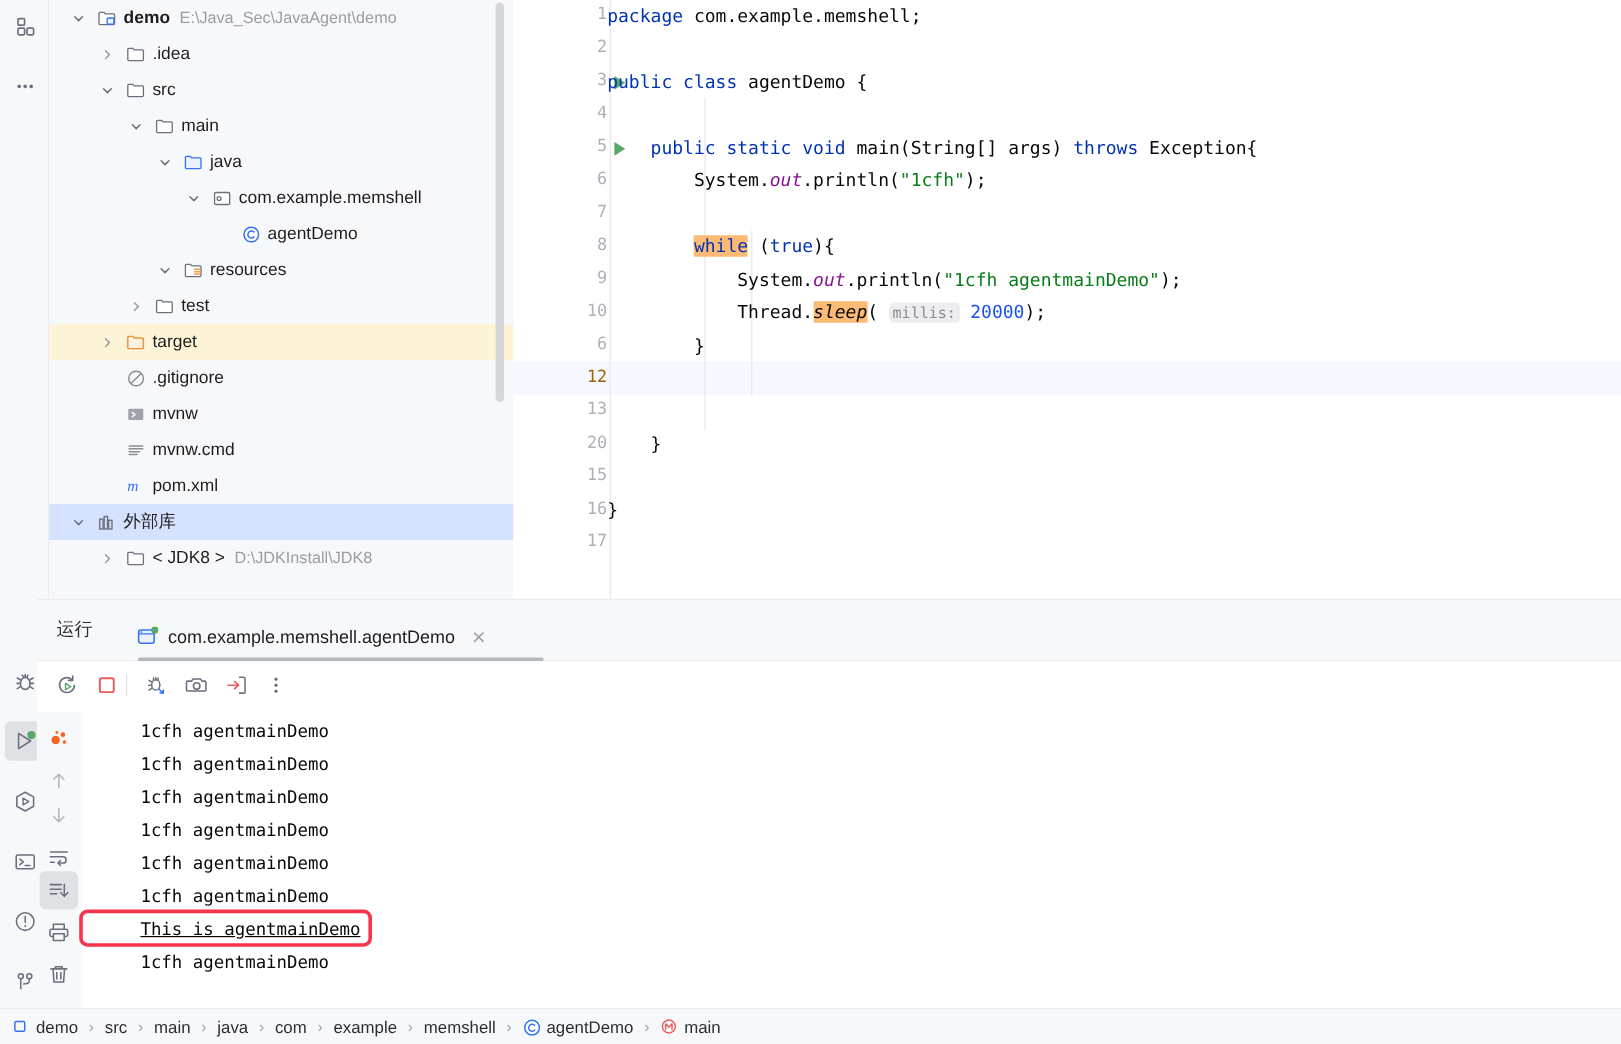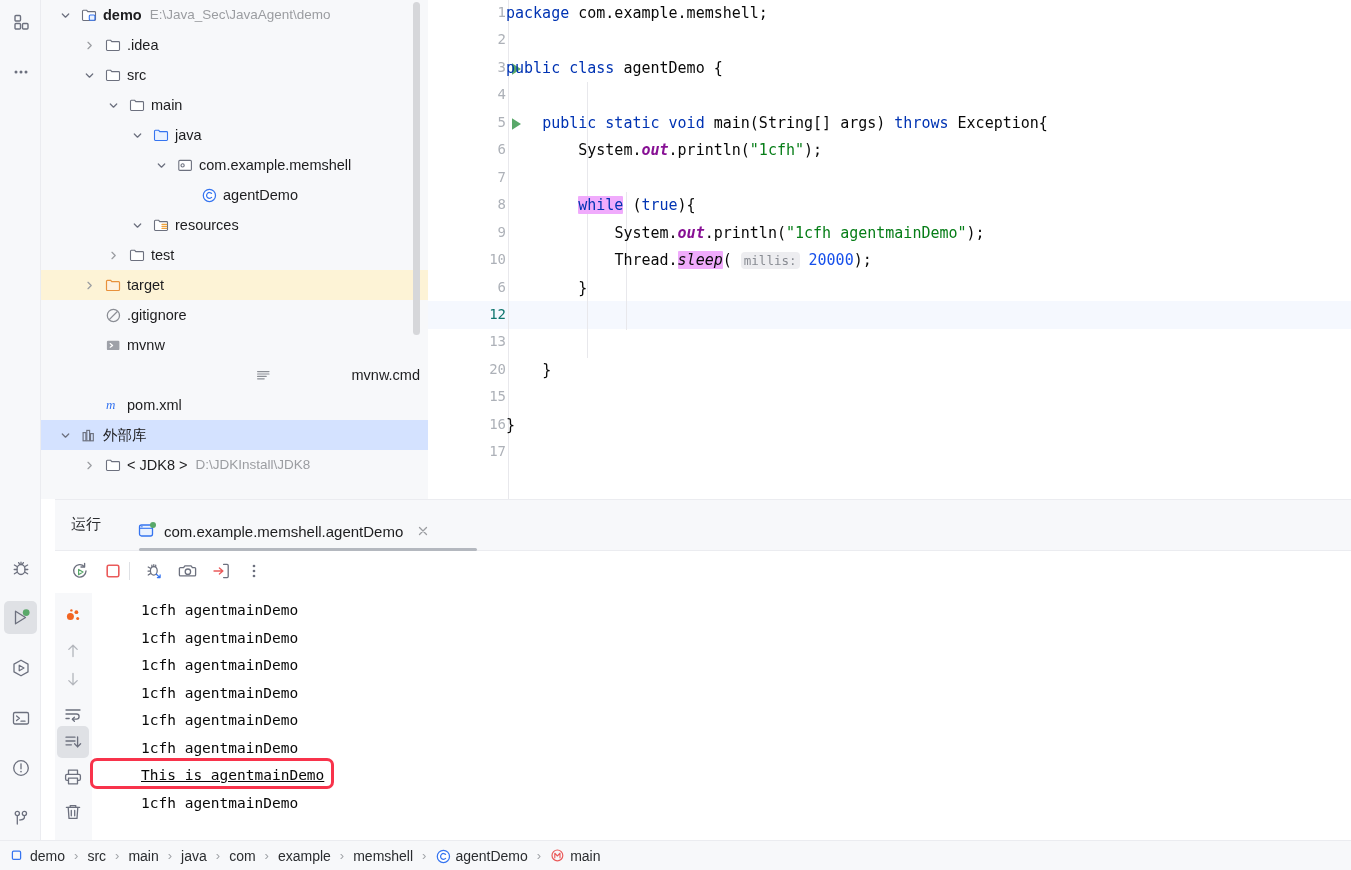--- a/index.html
+++ b/index.html
@@ -65,31 +65,31 @@
     font-family:"DejaVu Sans Mono","Liberation Mono",monospace;
     font-size:15px;color:#080808;white-space:pre;
   }
   .caret-row{
     position:absolute;left:0;right:0;height:28px;background:#f5f8fe;
   }
   .indent-guide{position:absolute;background:#e8e8ec;width:1px;}
   .kw{color:#0033b3;}
   .str{color:#067d17;}
   .num{color:#1750eb;}
-  .fld{color:#871094;font-style:italic;font-weight:bold;}
+  .fld{color:#871094;font-style:italic;}
   .mth-i{font-style:italic;}
-  .hi{background:#f0abfc;border-radius:1px;}
+  .hi{background:#fdba74;border-radius:1px;}
   .inlay{
     background:#ededf0;color:#898c93;border-radius:4px;
     font-size:12.5px;padding:1px 3px;
   }
 
   
   .runwin{
-    position:absolute;left:55px;top:499px;right:0;height:341px;
+    position:absolute;left:31px;top:499px;right:0;height:341px;
     background:#ffffff;border-top:1px solid #ebecf0;
   }
   .run-header{
     position:absolute;left:0;top:0;right:0;height:50px;
     background:#f7f8fa;border-bottom:1px solid #ebecf0;
   }
   .run-title{
     position:absolute;left:16px;top:15px;font-size:15px;color:#2b2d30;
   }
   .run-tab{
@@ -364,21 +364,21 @@
           <span class="arrow"></span>
           <span style="width: 9px; flex: 0 0 auto;"></span>
           <span class="ticon">
             <svg width="17" height="17" viewBox="0 0 17 17" fill="none">
               <rect x="1.9" y="3.7" width="12.5" height="9.4" rx="1.2" fill="#9ea1a8"></rect>
               <path d="M5.2 6.6 7.6 8.4 5.2 10.2" stroke="#fff" stroke-width="1.25" stroke-linecap="round" stroke-linejoin="round"></path>
             </svg>
           </span>
           <span class="tlabel">mvnw</span>
         </div>
-        <div class="row" style="padding-left: 42px; justify-content: space-between;">
+        <div class="row" style="padding-left: 42px;">
           <span class="arrow"></span>
           <span style="width: 9px; flex: 0 0 auto;"></span>
           <span class="ticon">
             <svg width="17" height="17" viewBox="0 0 17 17" fill="none" stroke="#8b8e95" stroke-width="1.2" stroke-linecap="round">
               <path d="M2.6 4.6h11.4M2.6 7h11.4M2.6 9.4h8.6M2.6 11.8h6.6"></path>
             </svg>
           </span>
           <span class="tlabel">mvnw.cmd</span>
         </div>
         <div class="row" style="padding-left: 42px;">
@@ -437,21 +437,21 @@
         <div class="gutter-line" style="top: 31.45px;">2</div>
         <div class="gutter-line" style="top: 58.9px;">3</div>
         <div class="gutter-line" style="top: 86.35px;">4</div>
         <div class="gutter-line" style="top: 113.8px;">5</div>
         <div class="gutter-line" style="top: 141.25px;">6</div>
         <div class="gutter-line" style="top: 168.7px;">7</div>
         <div class="gutter-line" style="top: 196.15px;">8</div>
         <div class="gutter-line" style="top: 223.6px;">9</div>
         <div class="gutter-line" style="top: 251.05px;">10</div>
         <div class="gutter-line" style="top: 278.5px;">6</div>
-        <div class="gutter-line" style="top: 305.95px; color: #0f766e; text-align: right;">12</div>
+        <div class="gutter-line" style="top: 305.95px; color: #a16207; text-align: right;">12</div>
         <div class="gutter-line" style="top: 333.4px;">13</div>
         <div class="gutter-line" style="top: 360.85px;">20</div>
         <div class="gutter-line" style="top: 388.3px;">15</div>
         <div class="gutter-line" style="top: 415.75px;">16</div>
         <div class="gutter-line" style="top: 443.2px;">17</div>
       </div>
     <div id="gutter-runmarks">
         <div class="gutter-run" style="top: 61.9px;"><svg width="13" height="14" viewBox="0 0 13 14">
             <path d="M2 1.3 11 7 2 12.7Z" fill="#59a869"></path>
           </svg></div>

